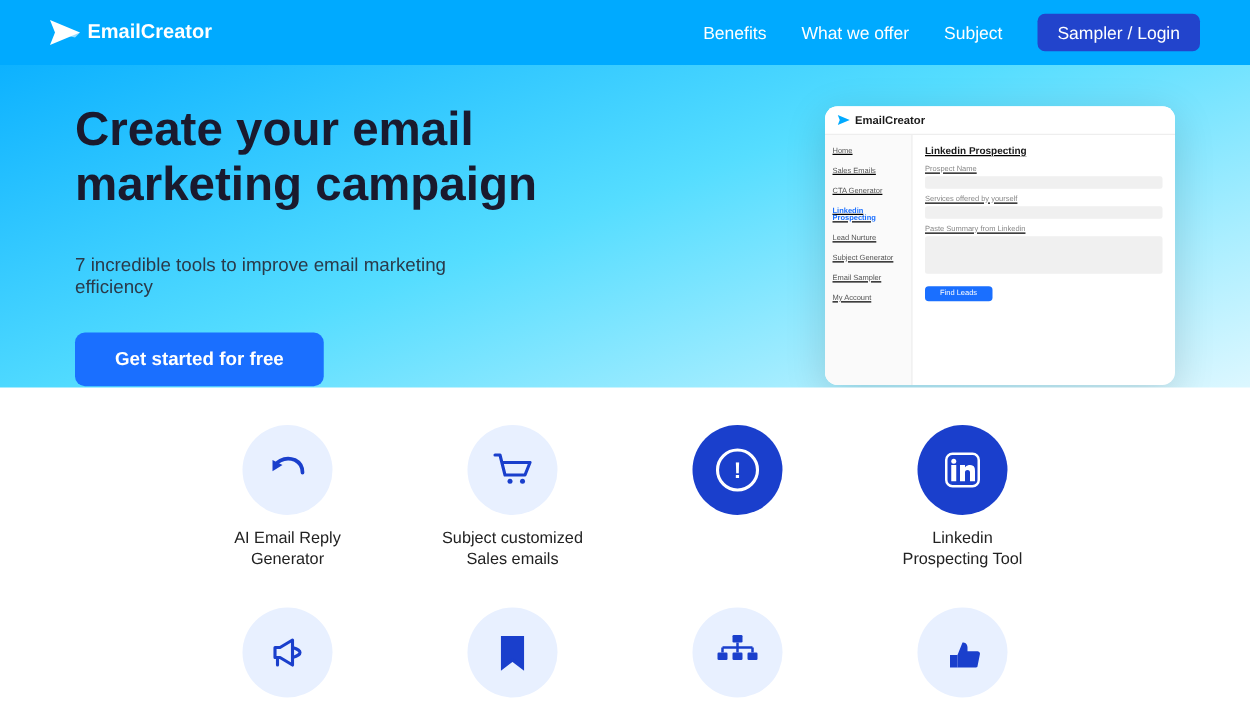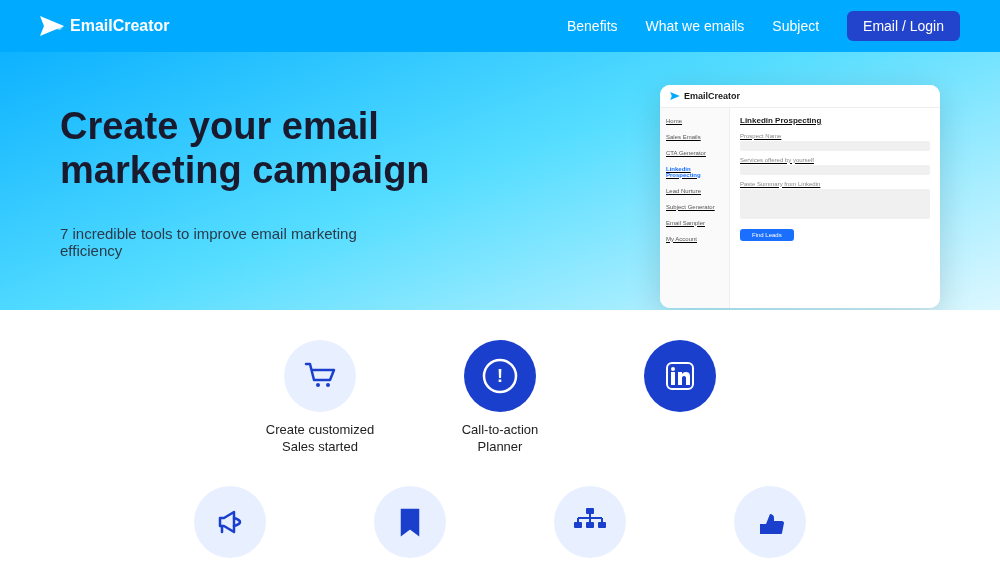--- a/index.html
+++ b/index.html
@@ -227,30 +227,31 @@
 <header class="header">
   <div class="logo-area">
     <svg class="logo-icon" viewBox="0 0 24 20" fill="white">
       <polygon points="0,0 24,10 0,20 4,10"></polygon>
       <polygon points="4,10 24,10 20,14" fill="rgba(255,255,255,0.6)"></polygon>
     </svg>
     <span>EmailCreator</span>
   </div>
   <nav class="nav">
     <a class="nav-link">Benefits</a>
-    <a class="nav-link">What we emails</a>
+    <a class="nav-link">What we offer</a>
     <a class="nav-link">Subject</a>
-    <button class="signup-btn">Email / Login</button>
+    <button class="signup-btn">Sampler / Login</button>
   </nav>
 </header>
 
 <section class="hero">
   <div class="hero-text">
     <h1 class="hero-title">Create your email marketing campaign</h1>
     <p class="hero-subtitle">7 incredible tools to improve email marketing efficiency</p>
+    <button class="cta-btn">Get started for free</button>
   </div>
 
   <div class="hero-mockup">
     <div class="mockup-header">
       <svg width="10" height="8" viewBox="0 0 24 20" fill="#00aaff">
         <polygon points="0,0 24,10 0,20 4,10"></polygon>
       </svg>
       <span class="mockup-logo-text">EmailCreator</span>
     </div>
     <div class="mockup-body">
@@ -281,51 +282,60 @@
         <button class="mockup-btn">Find Leads</button>
       </div>
     </div>
   </div>
 </section>
 
 <section class="features">
 
   <div class="features-row">
 
+    <div class="feature-item">
+      <div class="feature-icon-circle">
+        <svg width="36" height="36" viewBox="0 0 36 36" fill="none">
+          <path d="M8 14 C8 14 14 6 24 10 C28 12 30 16 30 20" stroke="#1a3fcc" stroke-width="3" fill="none" stroke-linecap="round"></path>
+          <polygon points="6,10 6,19 14,14" fill="#1a3fcc"></polygon>
+        </svg>
+      </div>
+      <span class="feature-label">AI Email Reply Generator</span>
+    </div>
 
     <div class="feature-item">
       <div class="feature-icon-circle">
         <svg width="36" height="36" viewBox="0 0 36 36" fill="none">
           <path d="M4 6h4l4 16h16l4-10H10" stroke="#1a3fcc" stroke-width="2.5" fill="none" stroke-linecap="round" stroke-linejoin="round"></path>
           <circle cx="16" cy="27" r="2" fill="#1a3fcc"></circle>
           <circle cx="26" cy="27" r="2" fill="#1a3fcc"></circle>
         </svg>
       </div>
-      <span class="feature-label">Create customized Sales started</span>
+      <span class="feature-label">Subject customized Sales emails</span>
     </div>
 
     <div class="feature-item">
       <div class="feature-icon-circle" style="background:#1a3fcc;">
         <svg width="36" height="36" viewBox="0 0 36 36" fill="none">
           <circle cx="18" cy="18" r="16" stroke="white" stroke-width="2.5" fill="none"></circle>
           <text x="18" y="24" text-anchor="middle" fill="white" font-size="18" font-weight="900">!</text>
         </svg>
       </div>
-      <span class="feature-label">Call-to-action Planner</span>
     </div>
 
     <div class="feature-item">
       <div class="feature-icon-circle" style="background:#1a3fcc;">
         <svg width="36" height="36" viewBox="0 0 36 36" fill="none">
           <rect x="5" y="5" width="26" height="26" rx="5" fill="none" stroke="white" stroke-width="2"></rect>
           <rect x="9" y="14" width="4" height="13" fill="white"></rect>
           <circle cx="11" cy="11" r="2" fill="white"></circle>
           <path d="M16 14h4v2s1-2 4-2c4 0 4 3 4 5v8h-4v-7c0-1-0.5-2-2-2s-2 1-2 2v7h-4z" fill="white"></path>
         </svg>
       </div>
+      <span class="feature-label">Linkedin Prospecting Tool</span>
     </div>
   </div>
 
   <div class="features-row">
 
     <div class="feature-item">
       <div class="feature-icon-circle">
         <svg width="36" height="36" viewBox="0 0 36 36" fill="none">
           <path d="M8 14v8h4l10 6V8L12 14z" stroke="#1a3fcc" stroke-width="2.5" fill="none" stroke-linejoin="round"></path>
           <path d="M22 14c4 1 6 3 6 4s-2 3-6 4" stroke="#1a3fcc" stroke-width="2.5" fill="none" stroke-linecap="round"></path>

